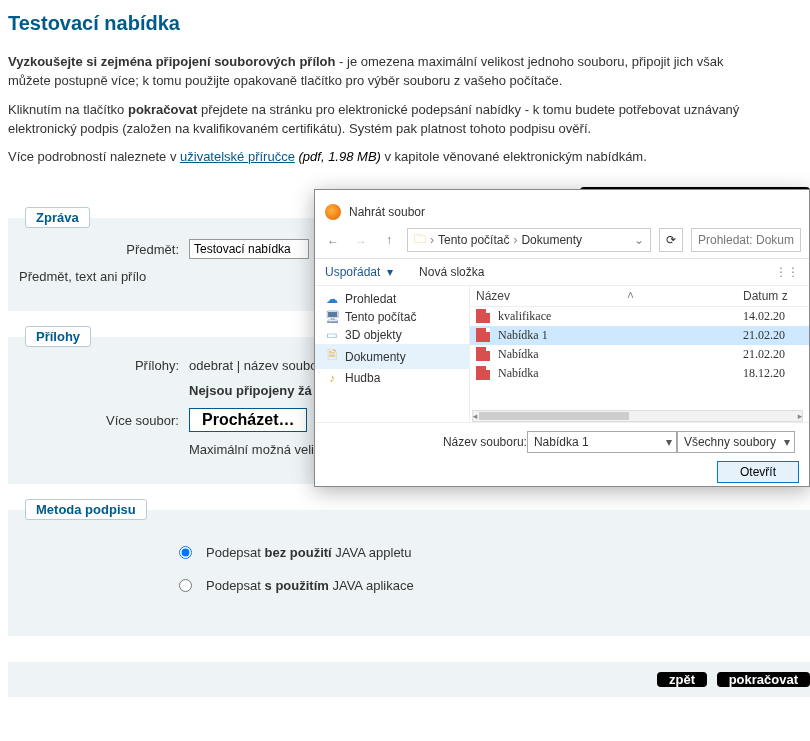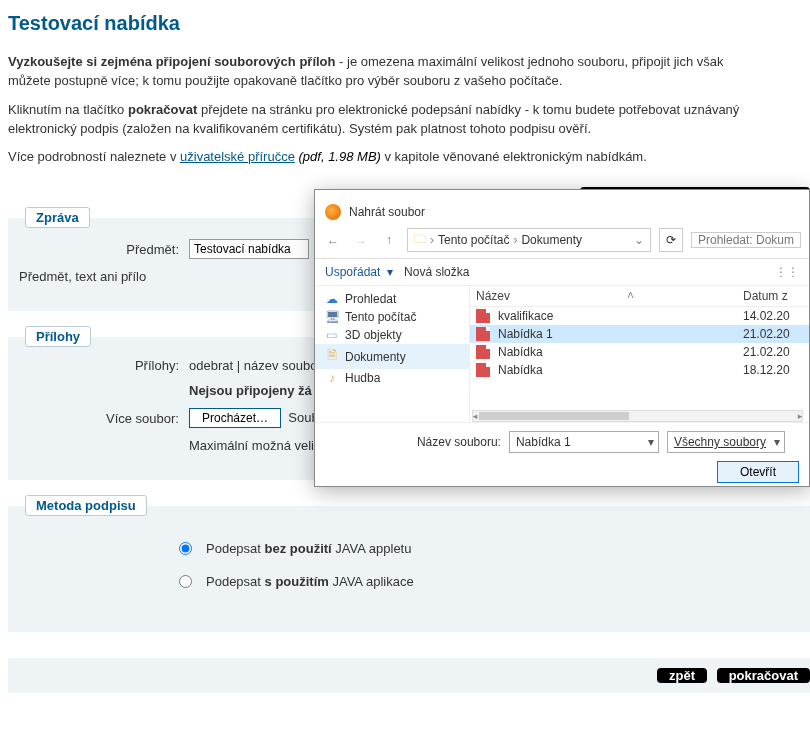--- a/index.html
+++ b/index.html
@@ -10,65 +10,65 @@
 .intro a { color: #005a8b; text-decoration: underline; }
 .intro .pdf-hint { font-style: italic; color: #000000; }
 .clearbar { text-align: right; margin: 20px 0 16px; }
 .btn-black { background: #000; color: #fff; font-weight: bold; padding: 0 12px; border-radius: 4px; display: inline-block; cursor: pointer; }
 .section { border: 1px solid transparent; background: #eef3f6; padding: 20px 10px 16px 10px; margin: 0 0 26px 0; position: relative; }
 .section-legend { position: absolute; top: -12px; left: 16px; background: #fff; border: 1px solid #b9cbd6; color: #005a8b; font-weight: bold; padding: 2px 10px; border-radius: 3px; }
 .row { display: flex; align-items: center; margin-bottom: 10px; }
 .row .lbl { width: 170px; text-align: right; padding-right: 10px; color: #333; }
 .row .val { flex: 1; }
 .row input[type="text"] { font-family: inherit; font-size: 12px; padding: 2px 4px; border: 1px solid #999; width: 120px; }
-.browse-btn { font-family: inherit; font-size: 12px; padding: 2px 12px; border: 1px solid #005a8b; background: #fff; cursor: pointer; }
+.browse-btn { font-family: inherit; font-size: 16px; padding: 2px 12px; border: 1px solid #005a8b; background: #fff; cursor: pointer; font-weight: bold; }
 .radio-row { margin-left: 160px; display: flex; align-items: center; margin-bottom: 18px; }
 .radio-row input { margin-right: 14px; }
 .footer-btns { text-align: right; padding: 10px 0; background: #eef3f6; }
 .footer-btns .btn-black { margin-left: 6px; }
 
 
 .dialog { position: absolute; left: 314px; top: 189px; width: 496px; height: 298px; background: #fff; border: 1px solid #888; box-shadow: 0 4px 20px rgba(0,0,0,.3); font-family: "Segoe UI", Tahoma, sans-serif; font-size: 12px; }
 .dlg-title { display: flex; align-items: center; padding: 6px 10px; margin-top: 8px; }
 .dlg-title .ff { width: 16px; height: 16px; background: radial-gradient(circle at 40% 40%, #ffb13d, #e66000); border-radius: 50%; margin-right: 8px; }
 .dlg-nav { display: flex; align-items: center; padding: 2px 8px 6px; gap: 8px; border-bottom: 1px solid #e1e1e1; }
 .navbtn { width: 20px; height: 20px; display:flex;align-items:center;justify-content:center; color:#777;cursor:pointer; }
 .breadcrumb { flex: 1; display: flex; align-items: center; border: 1px solid #ccc; height: 24px; padding: 0 6px; gap: 4px; }
 .breadcrumb .sep { color: #888; }
 .breadcrumb .folder-icon { color:#e8b747; }
 .refresh { border:1px solid #ccc; width:24px;height:24px;display:flex;align-items:center;justify-content:center;cursor:pointer;}
-.search { border:1px solid #ccc;height:16px;padding:0 6px;display:flex;align-items:center;min-width:86px;color:#777;}
-.dlg-toolbar { display:flex;align-items:center;padding:6px 10px;gap:11px;border-bottom:1px solid #eee;}
+.search { border:1px solid #ccc;height:24px;padding:0 6px;display:flex;align-items:center;min-width:86px;color:#777;}
+.dlg-toolbar { display:flex;align-items:center;padding:6px 10px;gap:26px;border-bottom:1px solid #eee;}
 .dlg-toolbar .org{color:#1a5599;cursor:pointer;}
 .dlg-toolbar .nf{cursor:pointer;}
 .dlg-body { display:flex; height: 136px; }
 .tree { width: 155px; border-right:1px solid #eee; padding: 4px 0; overflow:hidden;}
 .tree div { display:flex;align-items:center;gap:6px;padding:2px 10px;cursor:pointer;white-space:nowrap;}
 .tree .sel { background:#e5f1fb;}
 .tree .icon { width:14px;text-align:center;}
 .filelist { flex:1; position:relative; overflow:hidden;}
 .fl-head { display:flex;border-bottom:1px solid #eee;color:#444;padding:3px 6px;}
 .col-name{flex:1;display:flex;align-items:flex-end;gap:8px;}
 .col-name .sortup{color:#888;}
 .col-date{width:60px;text-align:left;}
-.fl-row{display:flex;align-items:flex-end;padding:2px 6px;cursor:pointer;}
+.fl-row{display:flex;align-items:flex-start;padding:2px 6px;cursor:pointer;font-family:Liberation Serif, serif;}
 .fl-row.selected{background:#cde8ff;}
 .fl-row .pdf-ico{width:14px;height:14px;background:#d94f4f;margin-right:8px;position:relative;}
 .fl-row .pdf-ico::after{content:"";position:absolute;top:0;right:0;width:4px;height:4px;background:#fff;}
 .fl-row .nm{flex:1;}
 .fl-row .dt{width:60px;}
 .fl-scroll{position:absolute;left:2px;right:6px;bottom:0;height:12px;background:#f2f2f2;border:1px solid #ddd;}
 .fl-scroll .thumb{position:absolute;left:6px;top:1px;height:8px;width:150px;background:#cdcdcd;}
 .fl-scroll .arrow{position:absolute;top:0;width:10px;height:10px;color:#888;font-size:9px;display:flex;align-items:center;justify-content:center;}
 .fl-scroll .arrow.l{left:-3px;} .fl-scroll .arrow.r{right:-3px;}
-.dlg-footer{padding:8px 24px;display:flex;align-items:center;gap:8px;border-top:1px solid #eee;}
+.dlg-footer{padding:8px 14px;display:flex;align-items:center;border-top:1px solid #eee;}
 .dlg-footer .fnlbl{margin-left:auto;}
 .dlg-footer .combo{border:1px solid #aaa;height:22px;padding:0 18px 0 6px;min-width:150px;display:flex;align-items:center;position:relative;background:#fff;}
 .dlg-footer .combo::after{content:"▾";position:absolute;right:4px;color:#555;}
-.dlg-footer .filter{min-width:84px;text-decoration:underline;}
+.dlg-footer .filter{min-width:84px;}
 .dlg-buttons{padding:0 10px 10px;text-align:right;}
 .dlg-buttons button{font-family:inherit;font-size:12px;padding:3px 22px;border:1px solid #0078d7;background:#e5f1fb;cursor:pointer;}
 </style>
 </head>
 <body>
 
 <div class="page">
   <h1>Testovací nabídka</h1>
   <div class="intro">
     <p><b>Vyzkoušejte si zejména připojení souborových příloh</b><span> - je omezena maximální velikost jednoho souboru, připojit jich však můžete postupně více; k tomu použijte opakovaně tlačítko pro výběr souboru z vašeho počítače.</span></p>

